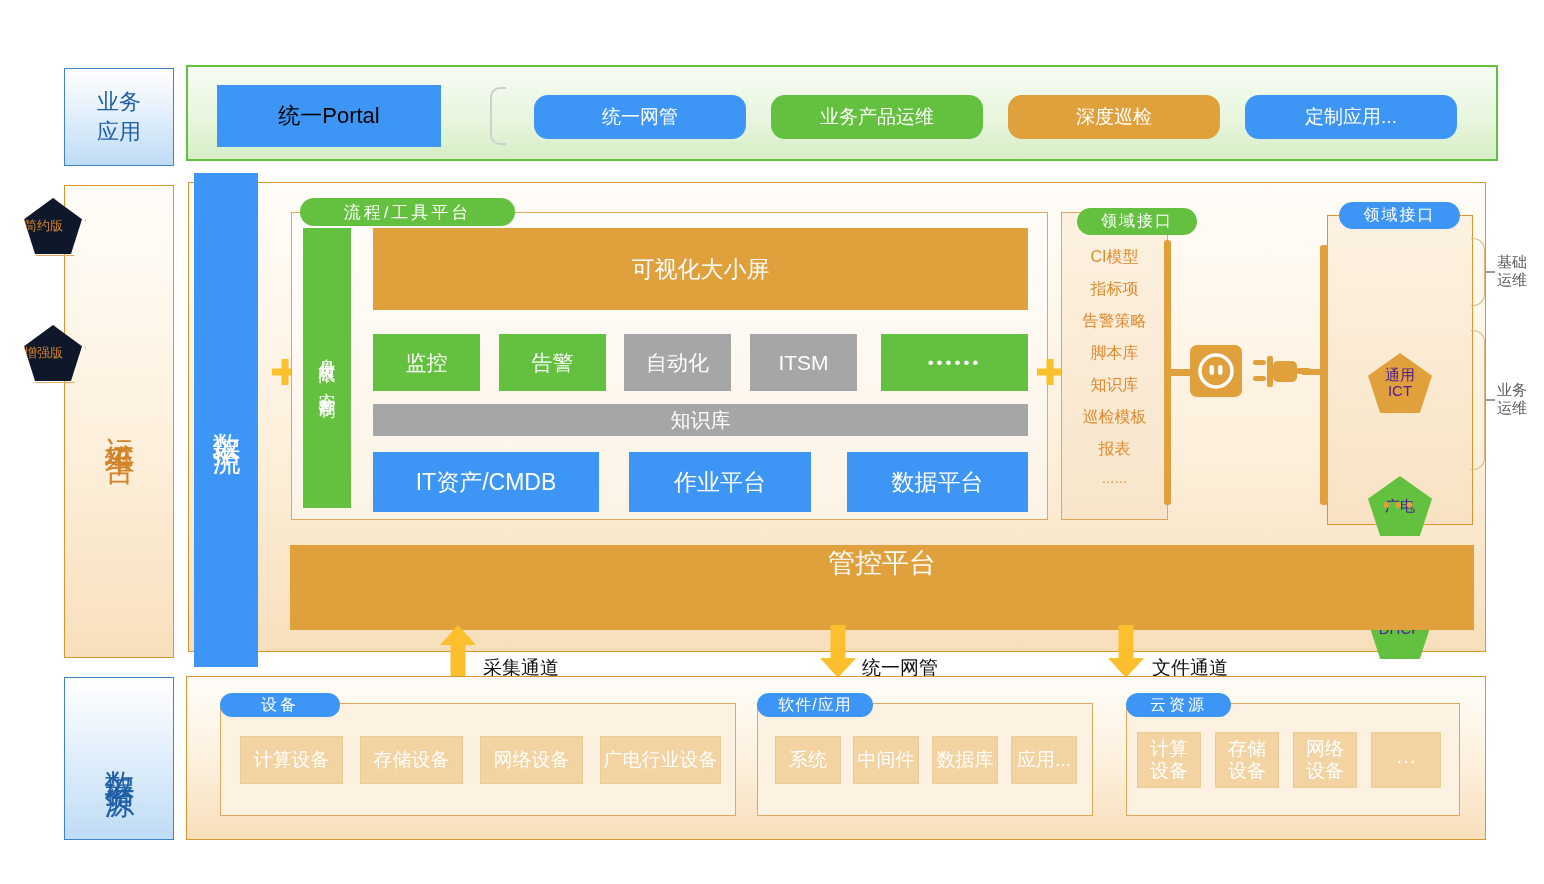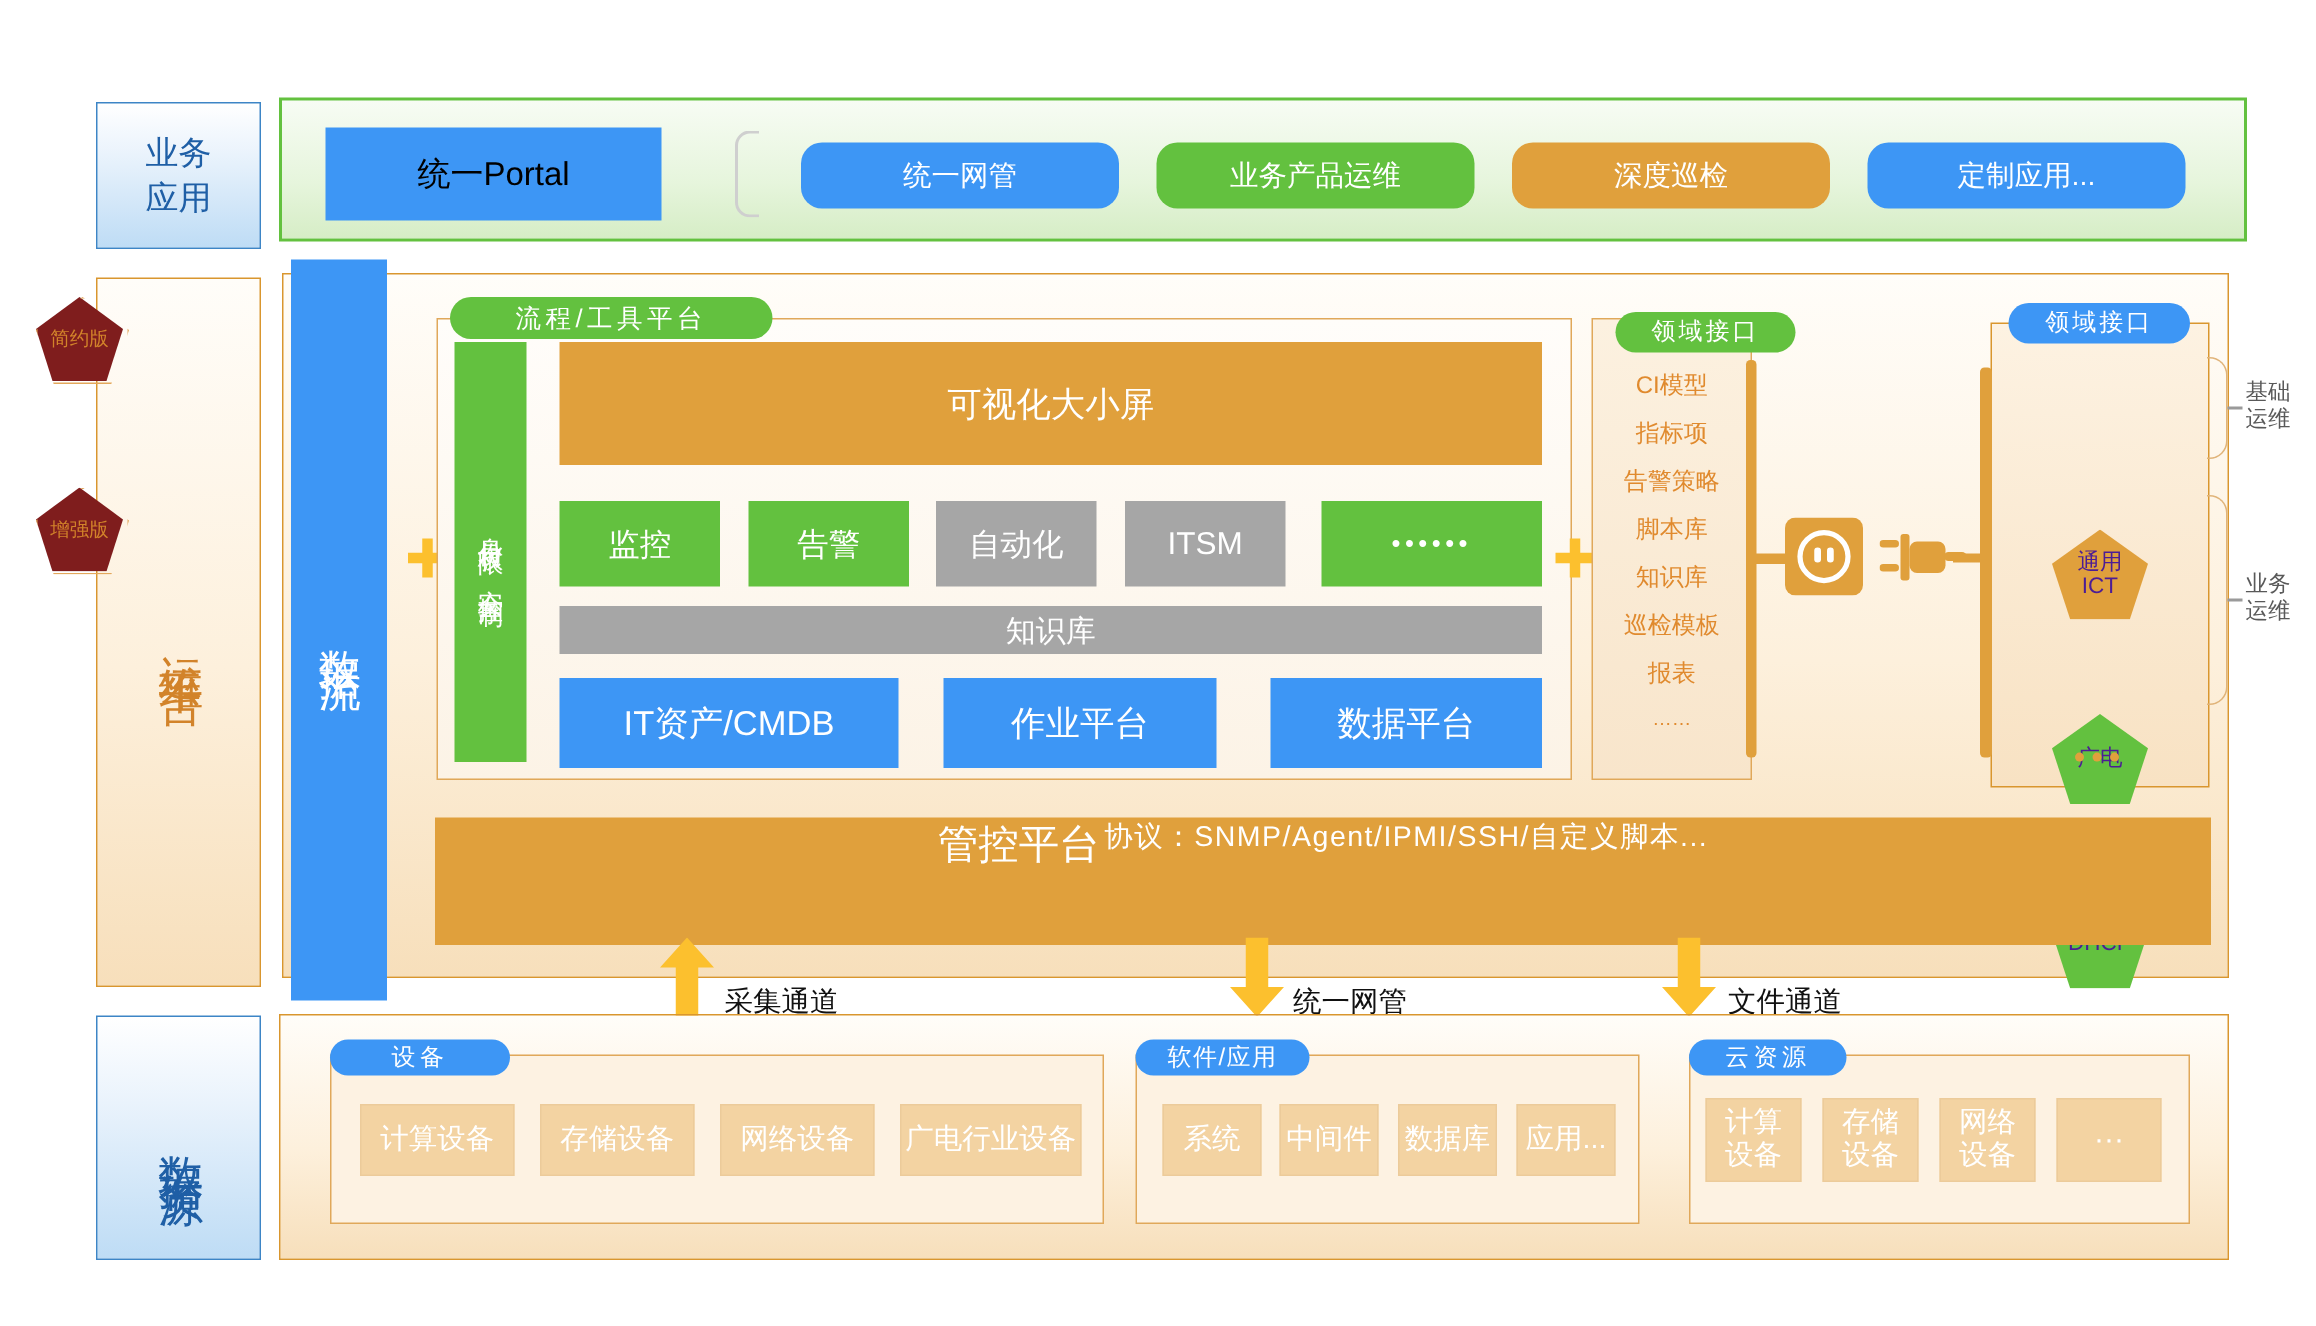--- a/index.html
+++ b/index.html
@@ -69,22 +69,22 @@
     clip-path:polygon(50% 0%,100% 38%,81% 100%,19% 100%,0% 38%);
     display:flex;align-items:center;justify-content:center;
     color:#4c1d95;font-size:15px;line-height:1.05;text-align:center;
   }
   .penta.g .shape{background:#63c13f;}
   .penta.o .shape{background:#e0a03c;}
 
   .pale-penta{
     width:58px;height:56px;
     clip-path:polygon(50% 0%,100% 38%,81% 100%,19% 100%,0% 38%);
-    background:#7f1d1d;
-    display:flex;align-items:center;justify-content:center;
+    background:#0f172a;
+    display:flex;align-items:center;justify-content:flex-start;
     color:#d2832a;font-size:13px;
   }
   .pale-penta-wrap{position:relative;}
   .pale-penta-wrap::after{
     content:"";position:absolute;inset:0;
     clip-path:polygon(50% 0%,100% 38%,81% 100%,19% 100%,0% 38%);
     box-shadow:inset 0 0 0 1px #e3a85c;pointer-events:none;
   }
 
   .side-label{color:#595959;font-size:15px;line-height:1.2;text-align:left;}
@@ -284,21 +284,20 @@
 <div class="abs" style="left:1485px;top:271px;width:10px;height:1.5px;background:#9a9a9a;"></div>
 <div class="abs" style="left:1485px;top:399px;width:10px;height:1.5px;background:#9a9a9a;"></div>
 <div class="abs side-label pre" style="left: 1497px; top: 253px; width: 46px; white-space: pre-line;">基础
 运维</div>
 <div class="abs side-label pre" style="left: 1497px; top: 381px; width: 46px; white-space: pre-line;">业务
 运维</div>
 
 <div class="abs" style="left:290px;top:545px;width:1184px;height:85px;background:#e0a03c;color:#fff;
             display:flex;flex-direction:row;align-items:flex-start;justify-content:center;gap:3px;">
   <div style="font-size:27px;">管控平台</div>
-  <div style="font-size:19px;letter-spacing:1px;">协议：SNMP/Agent/IPMI/SSH/自定义脚本...</div>
 </div>
 
 <div class="abs" style="left:440px;top:625px;width:36px;height:53px;">
   <svg width="36" height="53" viewBox="0 0 36 53">
     <path d="M18 0 L36 20 H25.5 V53 H10.5 V20 H0 Z" fill="#fcc02e"></path>
   </svg>
 </div>
 <div class="abs chan-label" style="left:483px;top:655px;">采集通道</div>
 <div class="abs chan-label" style="left:490px;top:679px;">推/拉</div>
 

